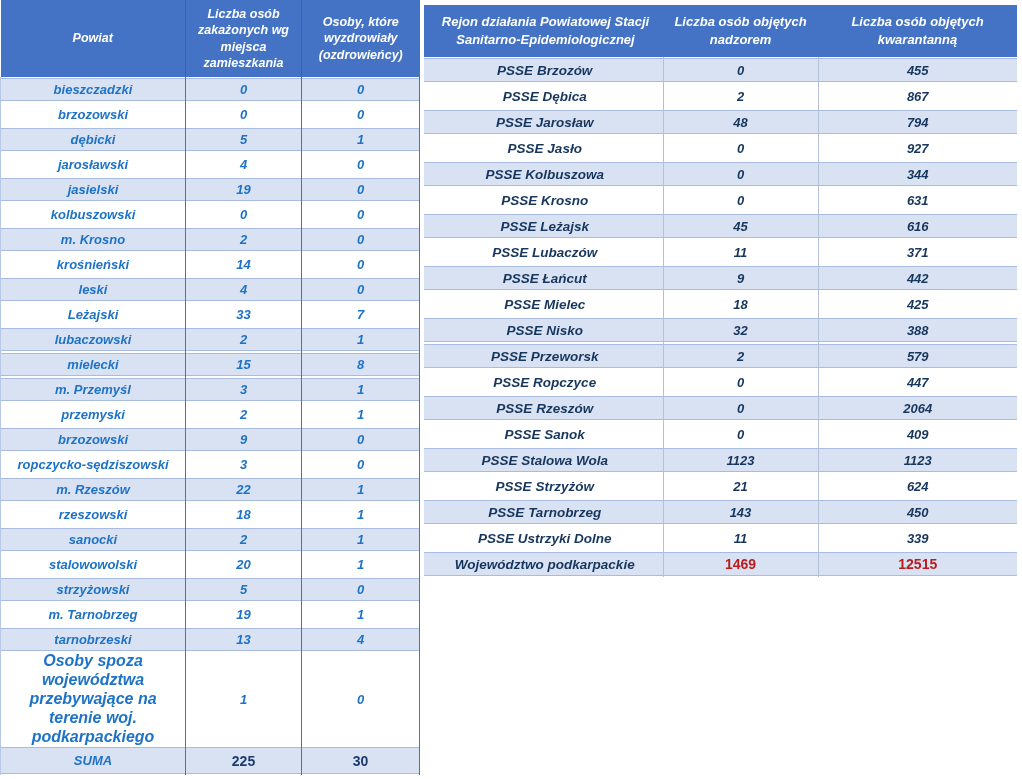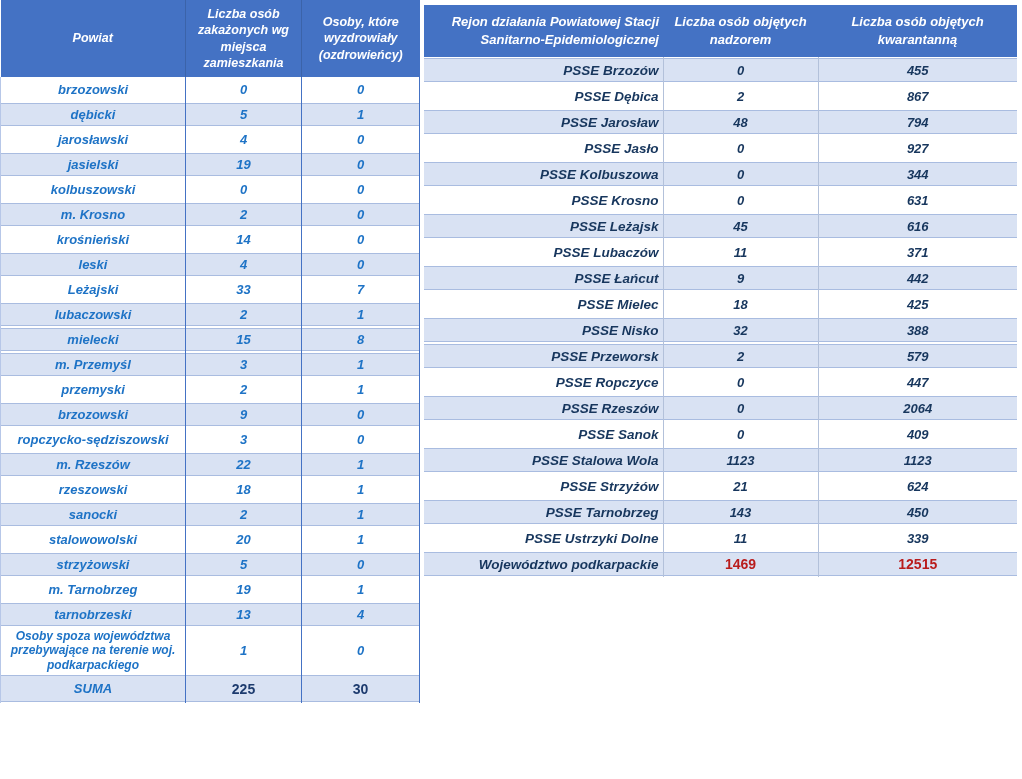--- a/index.html
+++ b/index.html
@@ -20,52 +20,57 @@
   #left-table{left:0;top:0;width:419px;}
   #left-table thead tr{height:77px;}
   #left-table th{font-size:12.5px;line-height:1.3;}
   #left-table th + th{border-left:1px solid #3B63A9;}
   #left-table tbody tr{height:25px;}
   #left-table td{font-size:13px;font-weight:bold;font-style:italic;color:#1E73C6;}
   #left-table td + td{border-left:1px solid #4472C4;}
   #left-table td:last-child{border-right:1px solid #4472C4;}
   #left-table td:first-child{border-left:1px solid #B7C7E8;}
   #left-table tr.special-row{height:47px;}
-  #left-table tr.special-row td:first-child{font-size:12px;line-height:1.18;padding:0 6px;}
+  #left-table tr.special-row td:first-child{font-size:16px;line-height:1.18;padding:0 6px;}
   #left-table tr.suma-row{height:29px;}
   #left-table tr.suma-row td.total{font-style:normal;font-size:14px;color:#1D3B6E;}
 
   
   #right-table{left:424px;top:5px;width:593px;}
   #right-table thead tr{height:52px;}
   #right-table th{font-size:13px;line-height:1.35;}
-  #right-table th.col-name{text-align:right;padding-left:8px;}
+  #right-table th.col-name{text-align:center;padding-left:8px;}
   #right-table tbody tr{height:26px;}
   #right-table td{font-size:13px;font-weight:bold;font-style:italic;color:#17365D;}
-  #right-table td.name-cell{text-align:right;padding-left:7px;font-size:13.5px;}
+  #right-table td.name-cell{text-align:center;padding-left:7px;font-size:13.5px;}
   #right-table td + td{border-left:1px solid #B3C1DA;}
   #right-table tr.footer-row td.total{font-style:normal;font-size:14px;color:#b91c1c;}
 </style>
 </head>
 <body>
 
 <table id="left-table">
   <colgroup>
       <col style="width:185px">
       <col style="width:116px">
       <col style="width:118px">
     </colgroup>
   <thead>
     <tr>
       <th>Powiat</th>
       <th>Liczba osób zakażonych wg miejsca zamieszkania</th>
       <th>Osoby, które wyzdrowiały (ozdrowieńcy)</th>
     </tr>
   </thead>
   <tbody id="left-rows">
+      <tr class="shaded">
+        <td>bieszczadzki</td>
+        <td>0</td>
+        <td>0</td>
+      </tr>
       <tr class="plain">
         <td>brzozowski</td>
         <td>0</td>
         <td>0</td>
       </tr>
       <tr class="shaded">
         <td>dębicki</td>
         <td>5</td>
         <td>1</td>
       </tr>

